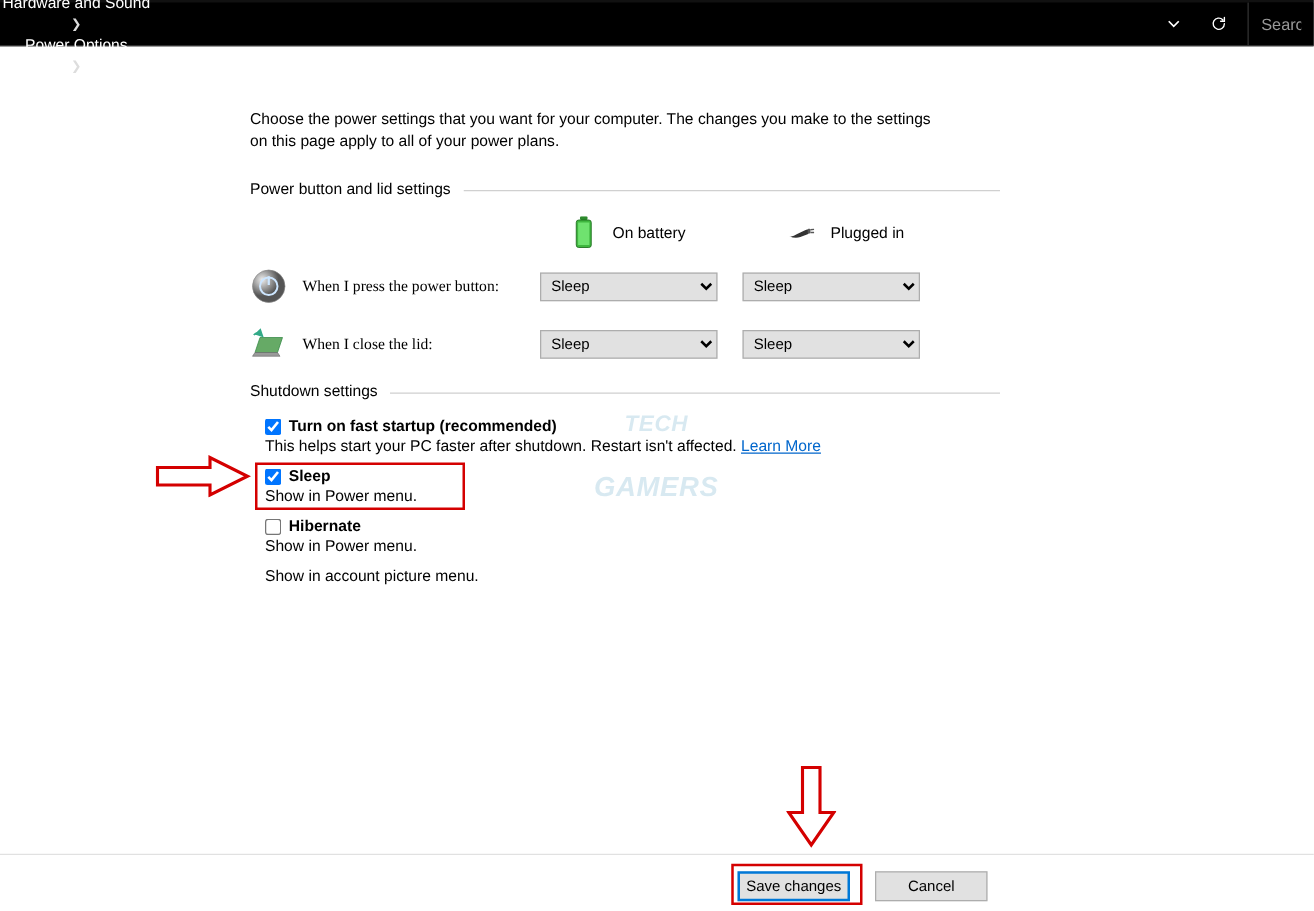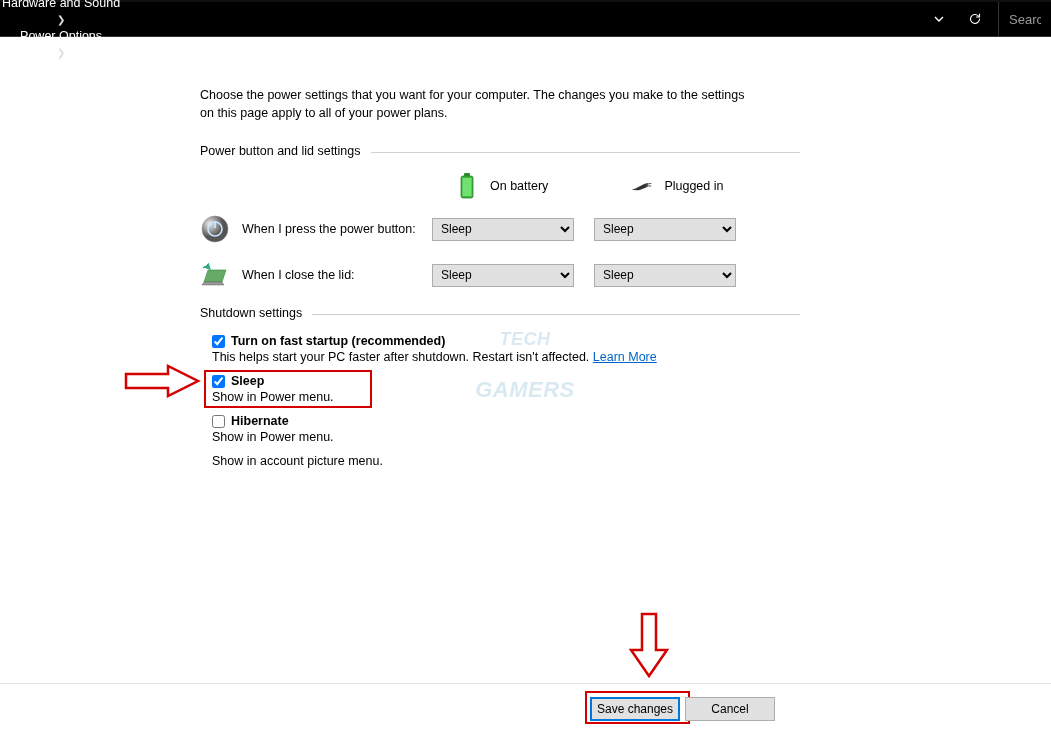--- a/index.html
+++ b/index.html
@@ -62,21 +62,21 @@
 
   
   .mode-header { display: flex; align-items: center; gap: 82px; margin-left: 256px; margin-bottom: 14px; }
   .mode-col { display: flex; align-items: center; gap: 12px; font-size: 12.5px; }
   .battery-icon, .plug-icon { width: 22px; height: 28px; display: flex; align-items: center; justify-content: center; }
   .battery-icon svg, .plug-icon svg { display: block; }
 
   
   .setting-row { display: flex; align-items: center; margin-bottom: 16px; }
   .setting-icon { width: 30px; height: 30px; display: flex; align-items: center; justify-content: center; margin-right: 12px; }
-  .setting-label { font-size: 12.5px; width: 190px; }
+  .setting-label { font-size: 12.5px; width: 190px; font-family: Liberation Serif, serif; }
   .selects { display: flex; gap: 20px; }
   select.combo {
     width: 142px;
     height: 23px;
     font-size: 12px;
     border: 1px solid #adadad;
     background: #e1e1e1;
     padding: 1px 4px;
     cursor: pointer;
   }
@@ -108,21 +108,21 @@
     letter-spacing: 0.5px;
     line-height: 0.95;
     pointer-events: none;
     display: flex; flex-direction: column; align-items: center; justify-content: center;
   }
   .watermark .wm-top { font-size: 18px; }
   .watermark .wm-bot { font-size: 22px; color: #2b88b3; margin-top: 32px; }
 
   
   .footer-sep { position: absolute; left: 0; right: 0; top: 683px; height: 1px; background: #e1e1e1; }
-  .footer-btns { position: absolute; top: 697px; left: 590px; display: flex; gap: 5px; align-items: center; }
+  .footer-btns { position: absolute; top: 697px; left: 590px; display: flex; gap: 20px; align-items: center; }
   button.win-btn {
     width: 90px; height: 24px;
     font-size: 12px;
     background: #e1e1e1;
     border: 1px solid #adadad;
     cursor: pointer;
   }
   button.win-btn.primary { border: 2px solid #0078d7; }
 </style>
 </head>

